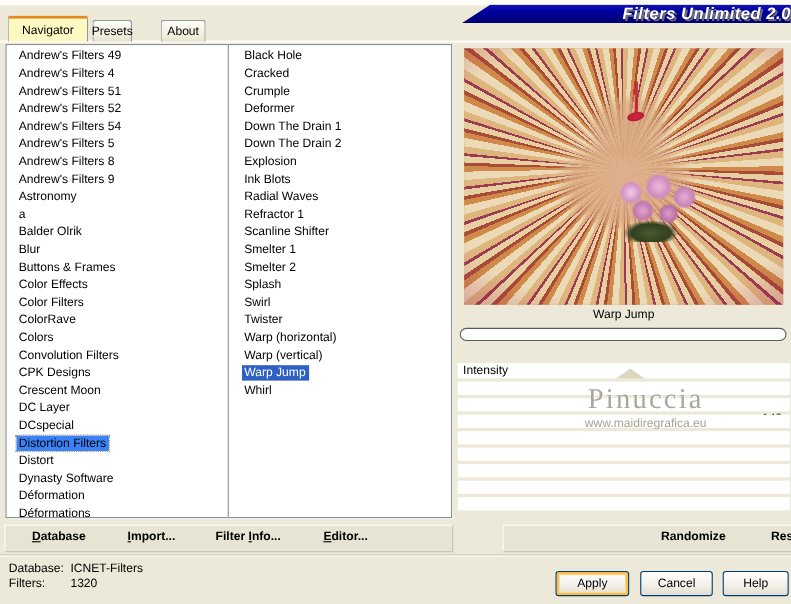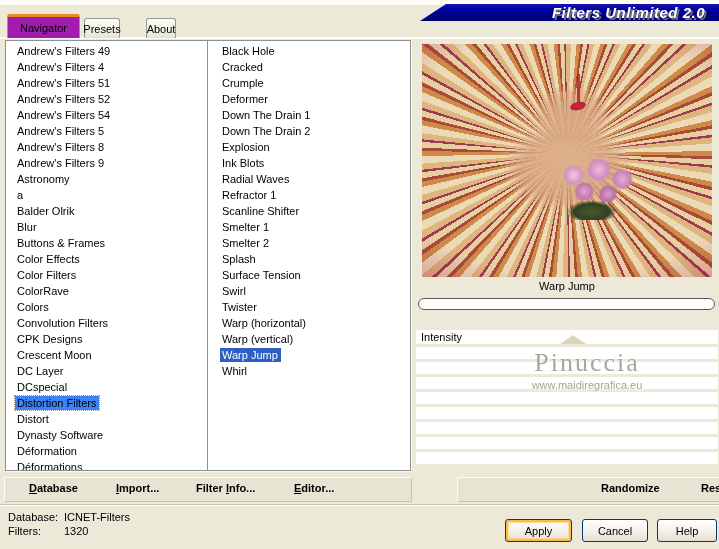--- a/index.html
+++ b/index.html
@@ -7,31 +7,31 @@
   body { font-family:"Liberation Sans", sans-serif; font-size:11px; color:#000; background:#ece9d8; position:relative; overflow:hidden; }
 
   
   .top-strip { position:absolute; left:0; top:0; width:719px; height:5px; background:#fdfcf7; overflow:hidden; }
   .top-strip .glyph-clip { position:absolute; left:2px; top:-9px; color:#4a4a4a; font-size:11px; white-space:nowrap; letter-spacing:1px; }
 
   
   .banner { position:absolute; top:4px; right:0; width:299px; height:17px;
             background:linear-gradient(180deg,#1515b4 0%,#0000a0 35%,#000070 100%);
             clip-path:polygon(26px 0, 100% 0, 100% 100%, 0 100%);
-            display:flex; align-items:flex-end; justify-content:flex-end; padding-right:14px; }
+            display:flex; align-items:flex-end; justify-content:flex-end; }
   .banner-title { color:#fff; font-style:italic; font-weight:bold; font-size:15px; letter-spacing:.5px;
                   text-shadow:2px 2px 0 #6e6e6e; white-space:nowrap; }
 
   
   .tab { position:absolute; border:1px solid #919b9c; border-bottom:none; border-radius:3px 3px 0 0;
          display:flex; align-items:center; justify-content:center; cursor:default; }
-  .tab.active { left:7px; top:14px; width:73px; height:24px; background:#a21caf; border-top:3px solid #e78a23; z-index:3; }
+  .tab.active { left:7px; top:14px; width:73px; height:24px; background:#fef9c3; border-top:3px solid #e78a23; z-index:3; }
   .tab.inactive { top:18px; height:20px; background:linear-gradient(180deg,#fefdf9 0%,#f1eedd 70%,#e6e2cf 100%); z-index:2; }
   .tab.t-presets { left:84px; width:36px; }
-  .tab.t-about { left:146px; width:30px;text-align:right; }
+  .tab.t-about { left:146px; width:41px;text-align:right; }
   .tab-page-top { position:absolute; left:0; top:37px; width:719px; height:2px; background:#fcfaf3; border-top:1px solid #fff; z-index:1; }
 
   
   .listbox { position:absolute; top:40px; background:#fff; border:1px solid #8a8f98;
              box-shadow:1px 1px 0 #fbfaf4; overflow:hidden; }
   .listbox.cat { left:5px;  width:233px; height:431px; }
   .listbox.flt { left:207px; width:204px; height:431px; }
   .list-inner { position:absolute; top:2px; left:0; right:0; }
   .cat .list-inner { right:17px; }
   .list-item { height:16px; line-height:16px; white-space:nowrap; padding-left:9px; }
@@ -185,21 +185,20 @@
       <div class="list-item"><span>Down The Drain 1</span></div>
       <div class="list-item"><span>Down The Drain 2</span></div>
       <div class="list-item"><span>Explosion</span></div>
       <div class="list-item"><span>Ink Blots</span></div>
       <div class="list-item"><span>Radial Waves</span></div>
       <div class="list-item"><span>Refractor 1</span></div>
       <div class="list-item"><span>Scanline Shifter</span></div>
       <div class="list-item"><span>Smelter 1</span></div>
       <div class="list-item"><span>Smelter 2</span></div>
       <div class="list-item"><span>Splash</span></div>
-      <div class="list-item"><span>Surface Tension</span></div>
       <div class="list-item"><span>Swirl</span></div>
       <div class="list-item"><span>Twister</span></div>
       <div class="list-item"><span>Warp (horizontal)</span></div>
       <div class="list-item"><span>Warp (vertical)</span></div>
       <div class="list-item"><span class="sel-blue">Warp Jump</span></div>
       <div class="list-item"><span>Whirl</span></div>
     </div>
 </div>
 
 <div class="preview">

